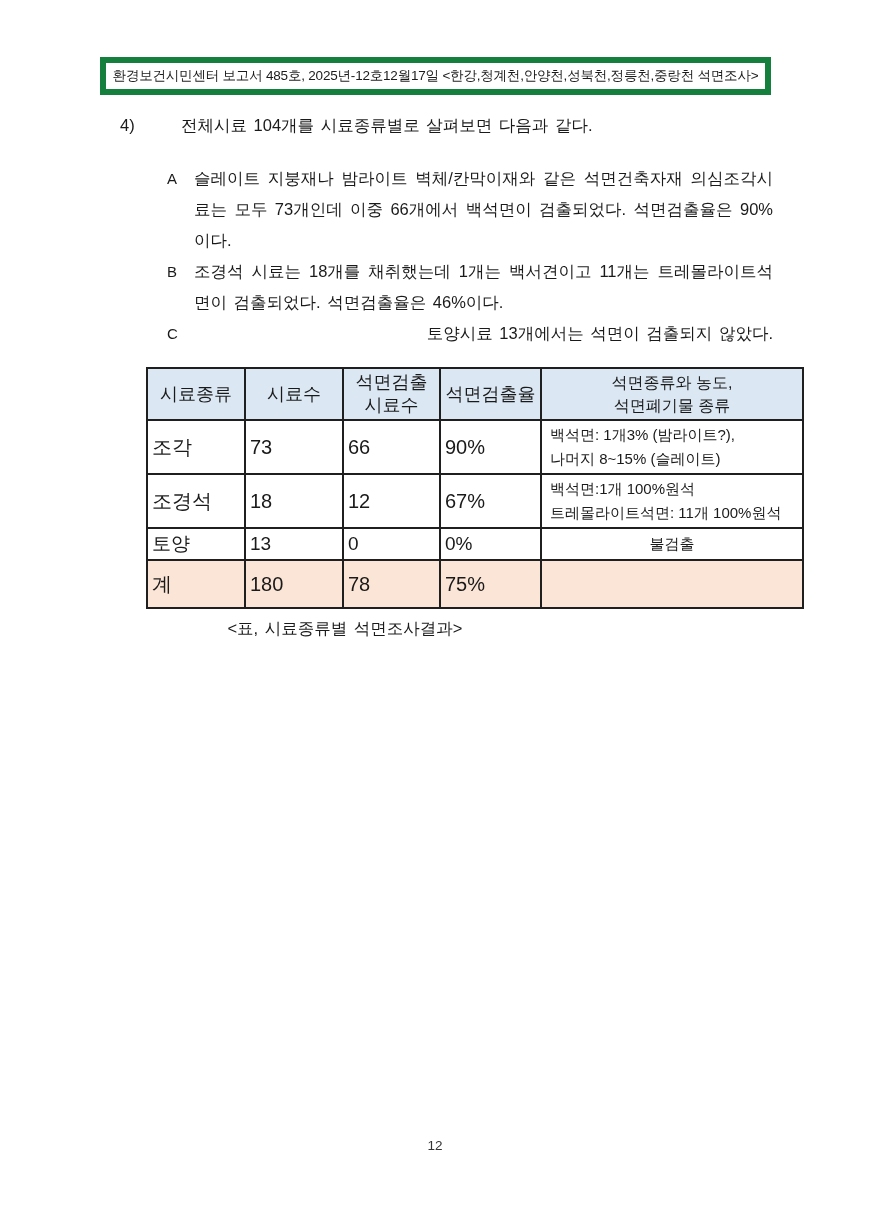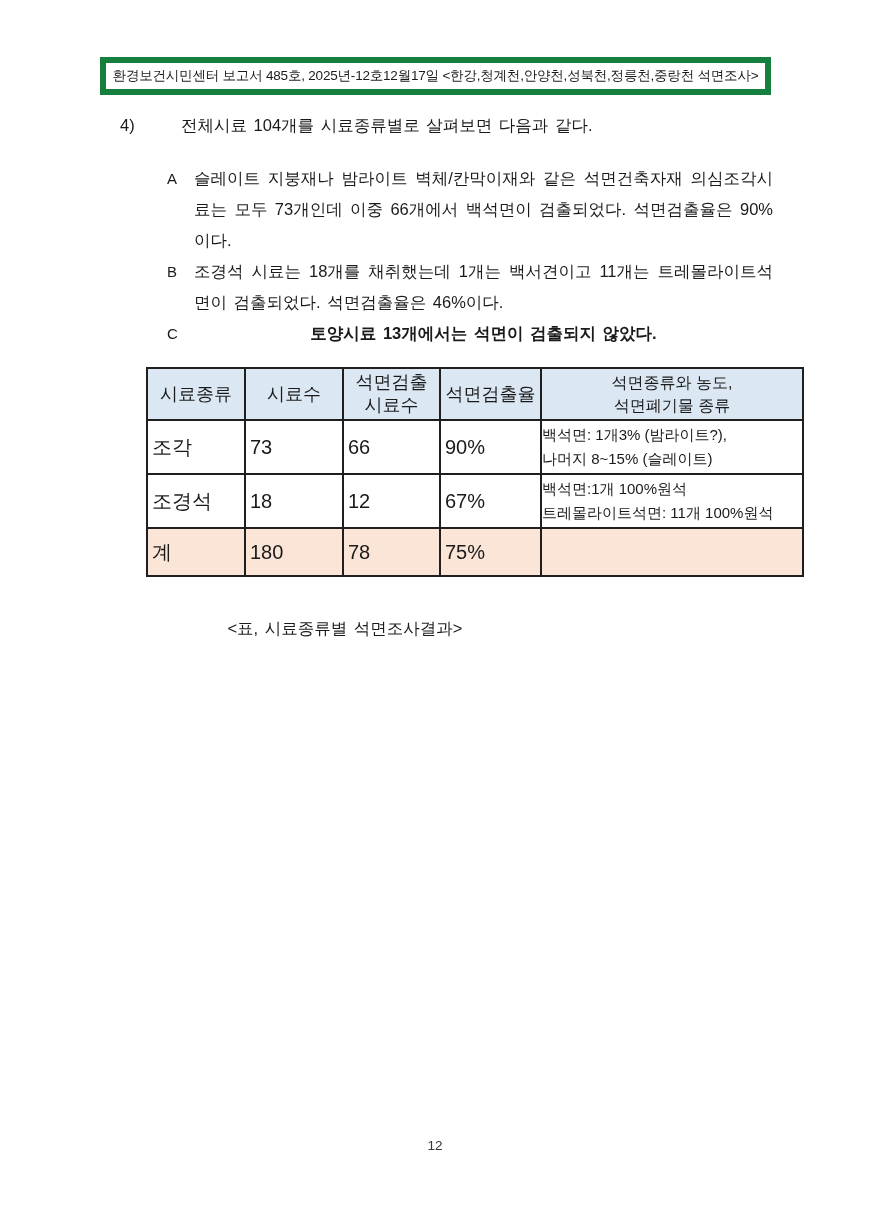--- a/index.html
+++ b/index.html
@@ -50,21 +50,21 @@
     font-size: 15px;
     line-height: 31px;
   }
   .subitem .txt {
     flex: 1;
     font-size: 16.5px;
     line-height: 31px;
     text-align: justify;
     word-spacing: 2px;
   }
-  .subitem:last-child .txt { text-align: center; font-weight: bold; }
+  .subitem:last-child .txt { text-align: right; }
 
   
   .result-table {
     position: absolute;
     left: 110px; top: 367px;
     border-collapse: collapse;
     table-layout: fixed;
     width: 656px;
     margin-left: 36px;
   }
@@ -84,21 +84,21 @@
   }
   .result-table th.small-head { font-size: 16px; }
   .result-table td {
     text-align: left;
     font-size: 20px;
   }
   .result-table td.detail {
     font-size: 15px;
     line-height: 24px;
     text-align: left;
-    padding-left: 0;
+    padding-left: 8px;
   }
   .result-table td.detail.center { text-align: center; padding-left: 4px; }
   .row-tall td { height: 54px; }
   .row-short td { height: 30px; font-size: 19px; }
   .row-total td { background: #fbe5d6; height: 48px; }
 
   .table-caption {
     position: absolute;
     left: 0; top: 618px;
     width: 690px;
@@ -174,20 +174,27 @@
 나머지 8~15% (슬레이트)</td>
       </tr>
       <tr class="row-tall">
         <td>조경석</td>
         <td>18</td>
         <td>12</td>
         <td>67%</td>
         <td class="detail">백석면:1개 100%원석
 트레몰라이트석면: 11개 100%원석</td>
       </tr>
+      <tr class="row-short">
+        <td>토양</td>
+        <td>13</td>
+        <td>0</td>
+        <td>0%</td>
+        <td class="detail center">불검출</td>
+      </tr>
       <tr class="row-total">
         <td>계</td>
         <td>180</td>
         <td>78</td>
         <td>75%</td>
         <td class="detail"></td>
       </tr>
     </tbody>
   </table>
 

